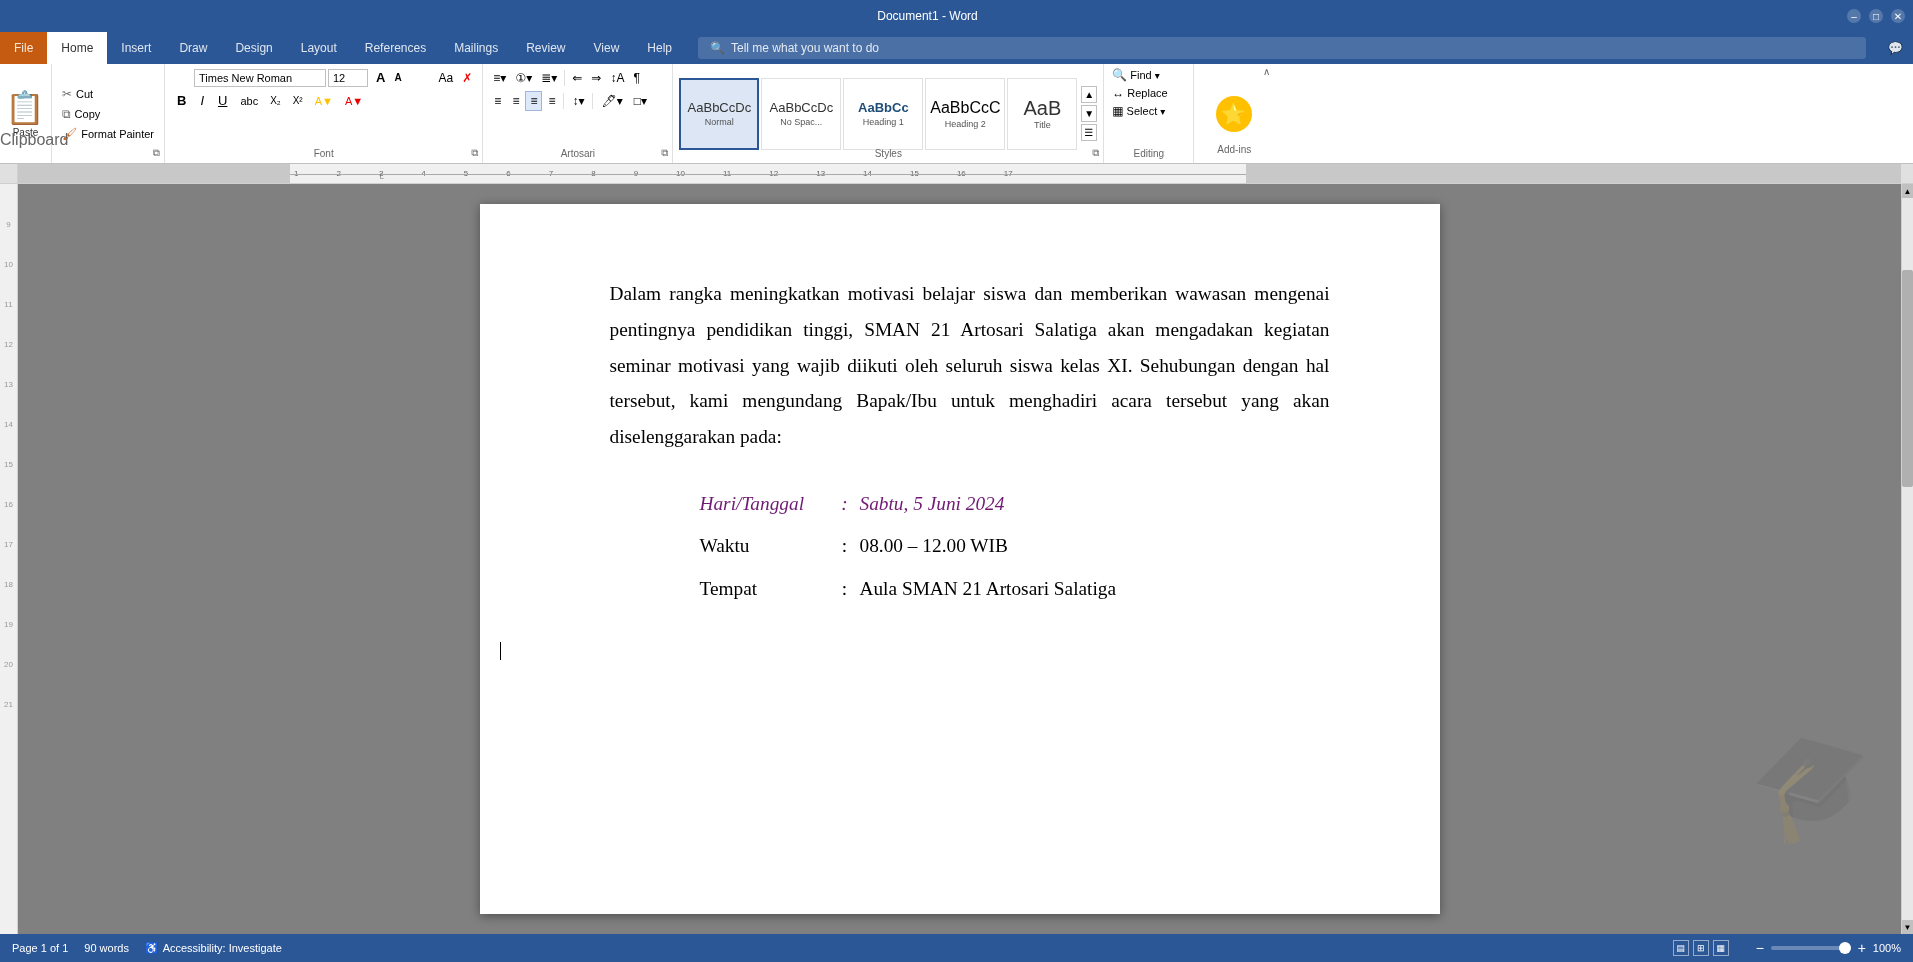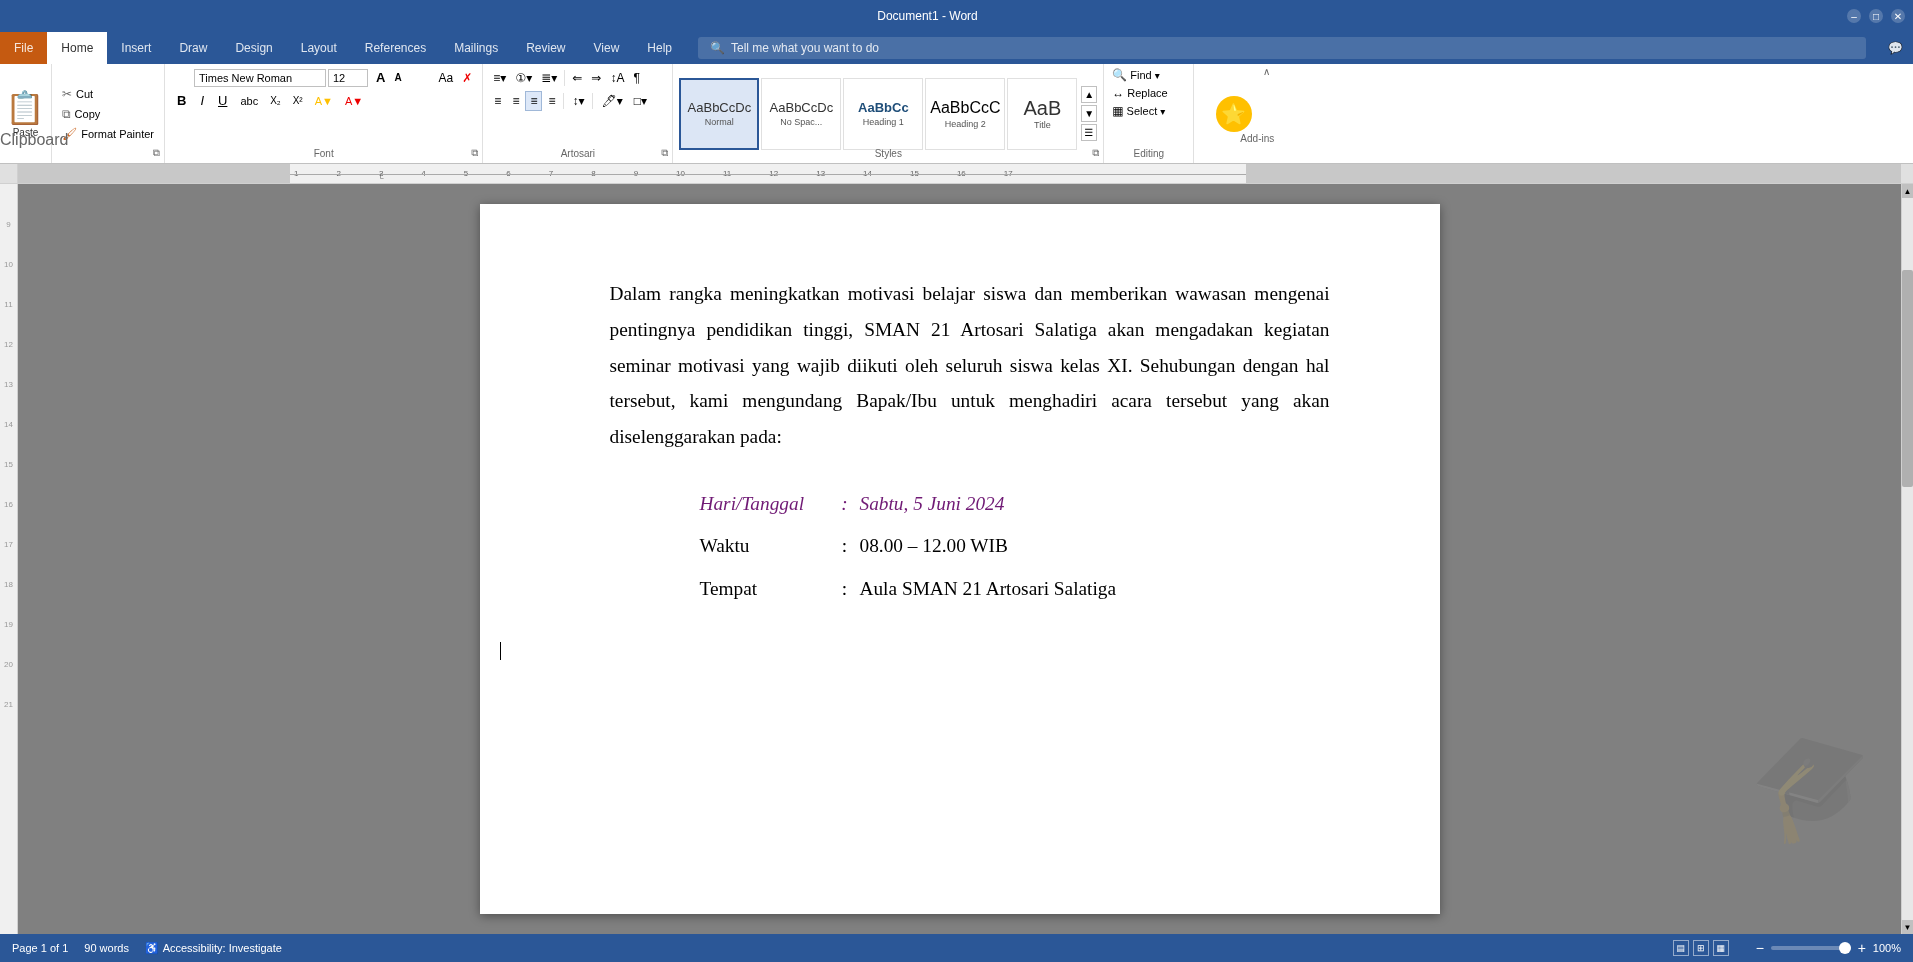--- a/index.html
+++ b/index.html
@@ -170,21 +170,21 @@
     <div style="display:flex; align-items:center; gap:3px; cursor:pointer;">
       <span style="font-size:12px;">▦</span>
       <span style="font-size:11px;">Select</span>
       <span style="font-size:10px;">▾</span>
     </div>
     <div style="position:absolute; bottom:4px; left:0; right:0; text-align:center; font-size:10px; color:#666;">Editing</div>
   </div>
 
   <div style="display:flex; flex-direction:column; position:relative; padding:4px 12px; min-width:80px; align-items:center; justify-content:center;">
     <div style="width:36px; height:36px; background:#ffc000; border-radius:50%; display:flex; align-items:center; justify-content:center; font-size:20px; cursor:pointer;">⭐</div>
-    <div style="position:absolute; bottom:19px; left:0; right:0; text-align:right; font-size:10px; color:#666;">Add-ins</div>
+    <div style="position:absolute; bottom:8px; left:0; right:0; text-align:center; font-size:10px; color:#666;">Add-ins</div>
 
     <div style="position:absolute; top:2px; right:4px; font-size:10px; color:#666; cursor:pointer;">∧</div>
   </div>
 
 </div>
 
 <div style="display:flex; height:20px; background:#f0f0f0; border-bottom:1px solid #d0d0d0;">
   <div style="width:18px; background:#e0e0e0; border-right:1px solid #d0d0d0;"></div>
   <div style="width:272px; background:#c8c8c8;"></div>
   <div style="position:relative; flex:1; background:#f0f0f0; overflow:hidden; display:flex; align-items:center;">

